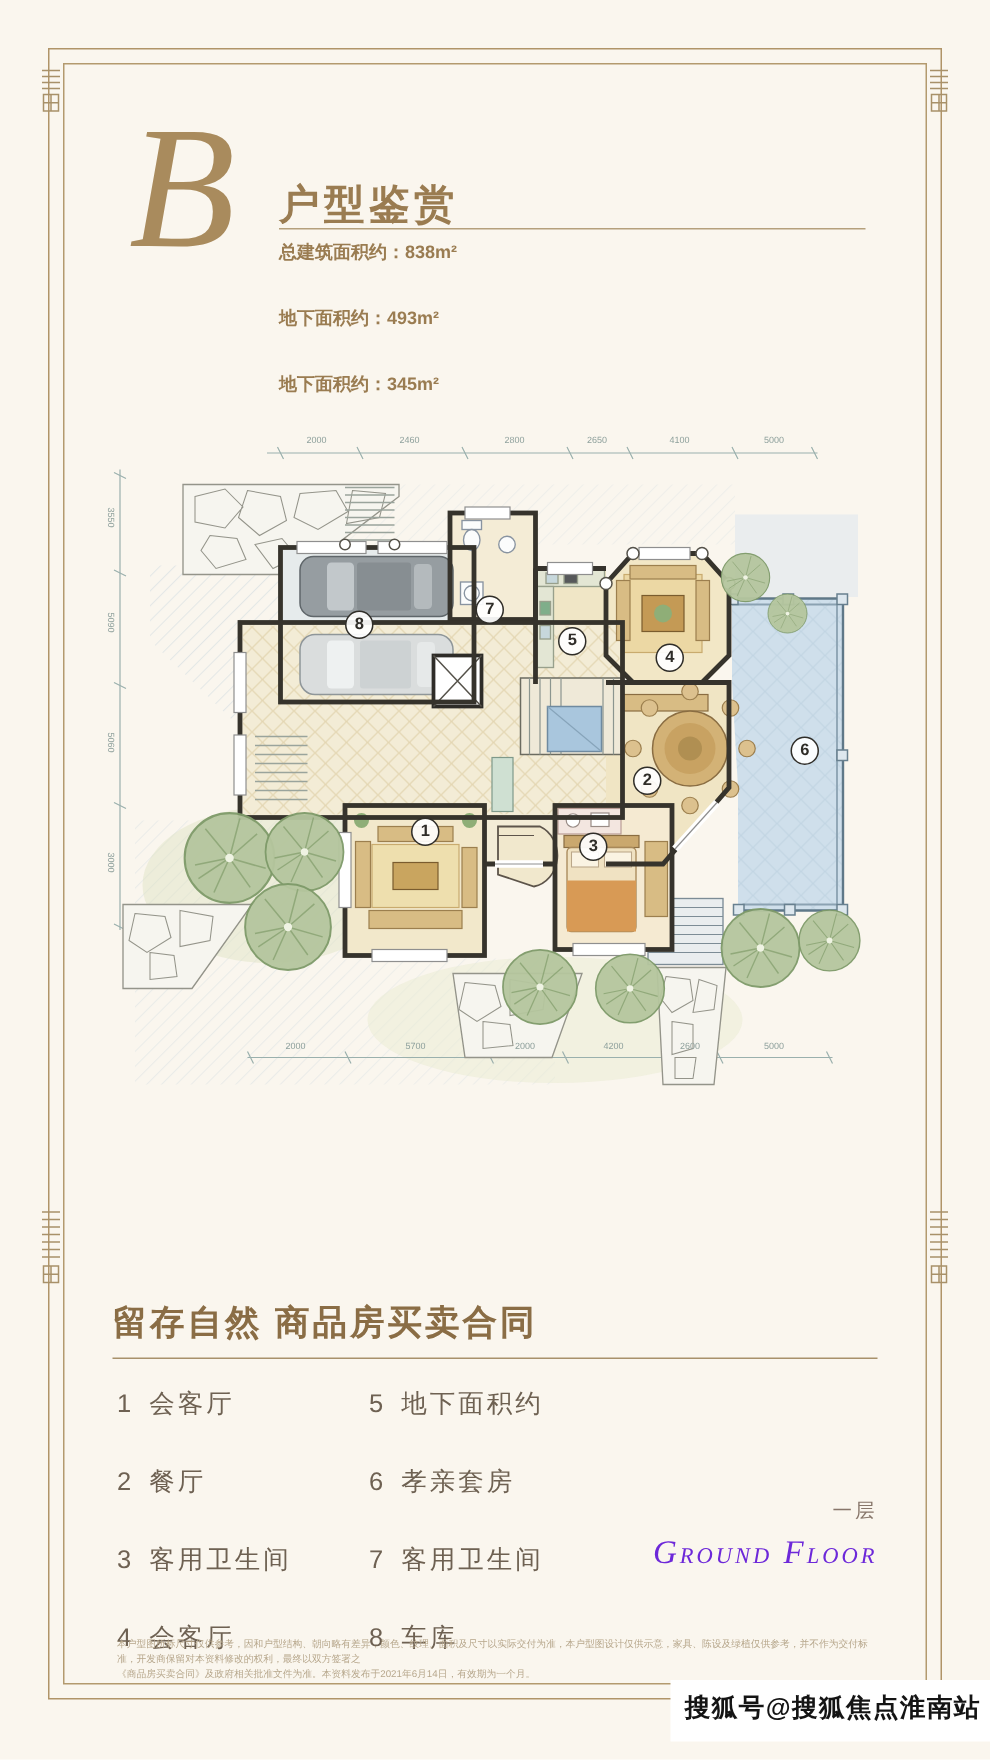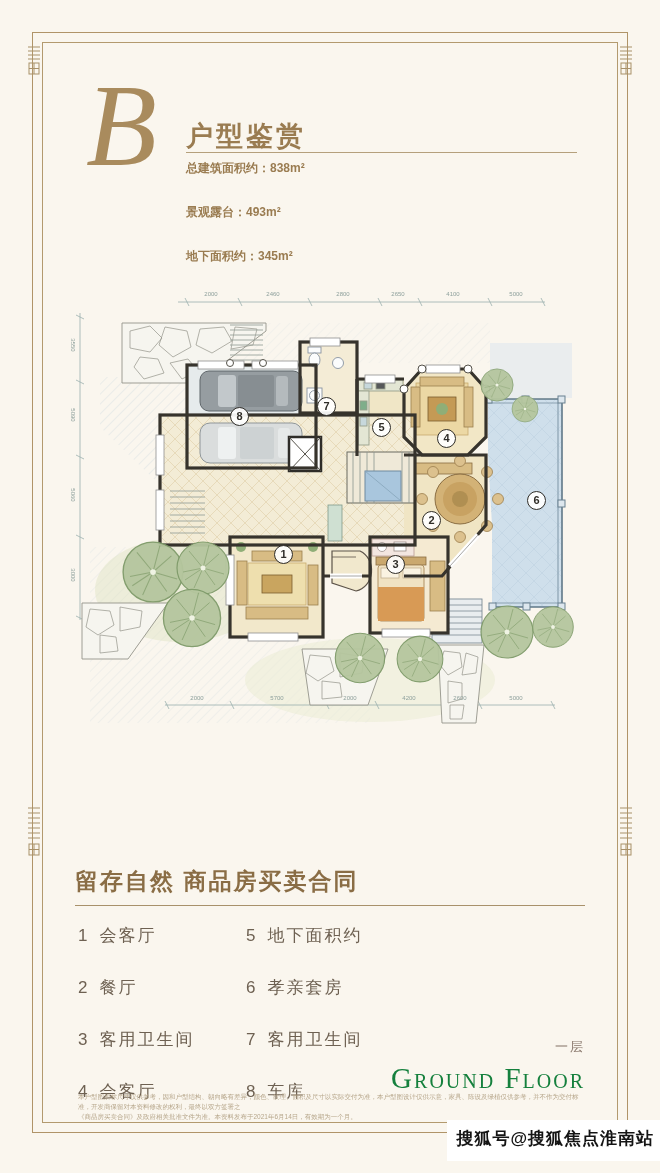--- a/index.html
+++ b/index.html
@@ -19,22 +19,22 @@
   .plan svg{position:absolute;left:0;top:0;}
   .badge{position:absolute;width:17px;height:17px;border:1.3px solid #2f2d28;border-radius:50%;background:rgba(255,255,255,.92);font-size:11px;line-height:16px;text-align:center;color:#2f2d28;font-weight:bold;}
   .dimlab{position:absolute;font-size:6px;color:#8fa19d;transform:translateX(-50%);white-space:nowrap;}
   .dimlab-v{position:absolute;font-size:6px;color:#8fa19d;writing-mode:vertical-rl;transform:translateY(-50%);white-space:nowrap;}
   
   .headline{position:absolute;left:75px;top:866px;font-size:23px;font-weight:bold;letter-spacing:2px;color:#8a6d45;}
   .sec-rule{position:absolute;left:75px;top:905px;width:510px;border-top:1px solid #a8916b;}
   .legend{position:absolute;left:78px;top:924px;display:grid;grid-template-rows:repeat(4,auto);grid-auto-flow:column;grid-template-columns:168px auto;row-gap:29px;font-size:17px;color:#6e6152;letter-spacing:2px;}
   .legend-item{display:flex;gap:10px;align-items:baseline;}
   .floorblock{position:absolute;right:75px;top:998px;text-align:right;color:#87766a;}
-  .floor-cn{font-size:13px;letter-spacing:2px;margin-top:40px;}
-  .floor-en{margin-top:6px;font-family:"Liberation Serif",serif;font-variant:small-caps;font-size:29px;letter-spacing:2px;color:#15803d;}
+  .floor-cn{font-size:13px;letter-spacing:2px;}
+  .floor-en{margin-top:6px;font-family:"Liberation Serif",serif;font-variant:small-caps;font-size:22px;letter-spacing:2px;color:#6d28d9;font-style:italic;}
   .disclaimer{position:absolute;left:78px;right:78px;top:1092px;font-size:6.5px;line-height:10px;color:#b7a78c;}
   .watermark{position:absolute;right:0;bottom:12px;background:#ffffff;padding:7px 6px 11px 9px;font-size:17px;font-weight:bold;color:#141414;letter-spacing:1px;white-space:nowrap;}
 </style>
 </head>
 <body>
 
 <div class="page">
 
   <div class="frame-outer"></div>
   <div class="frame-inner"></div>
@@ -66,21 +66,21 @@
         <rect x="3" y="38" width="10" height="11"></rect>
         <path d="M8,38V49 M3,43.5H13"></path>
     </g>
   </svg>
 
   <div class="logo-b">B</div>
   <div class="hd-title">户型鉴赏</div>
   <div class="hd-rule"></div>
   <div class="hd-stats">
       <span class="stat">总建筑面积约：838m²</span>
-      <span class="stat">景观露台：493m²</span>
+      <span class="stat">地下面积约：493m²</span>
       <span class="stat">地下面积约：345m²</span>
     </div>
 
   <div class="plan">
     <svg width="520" height="440" viewBox="0 0 520 440">
       <defs>
         <pattern id="hatch" width="7" height="7" patternUnits="userSpaceOnUse" patternTransform="rotate(45)">
           <line x1="0" y1="0" x2="0" y2="7" stroke="#b9ccd8" stroke-width="1.4"></line>
         </pattern>
         <pattern id="tiles" width="14" height="14" patternUnits="userSpaceOnUse">

